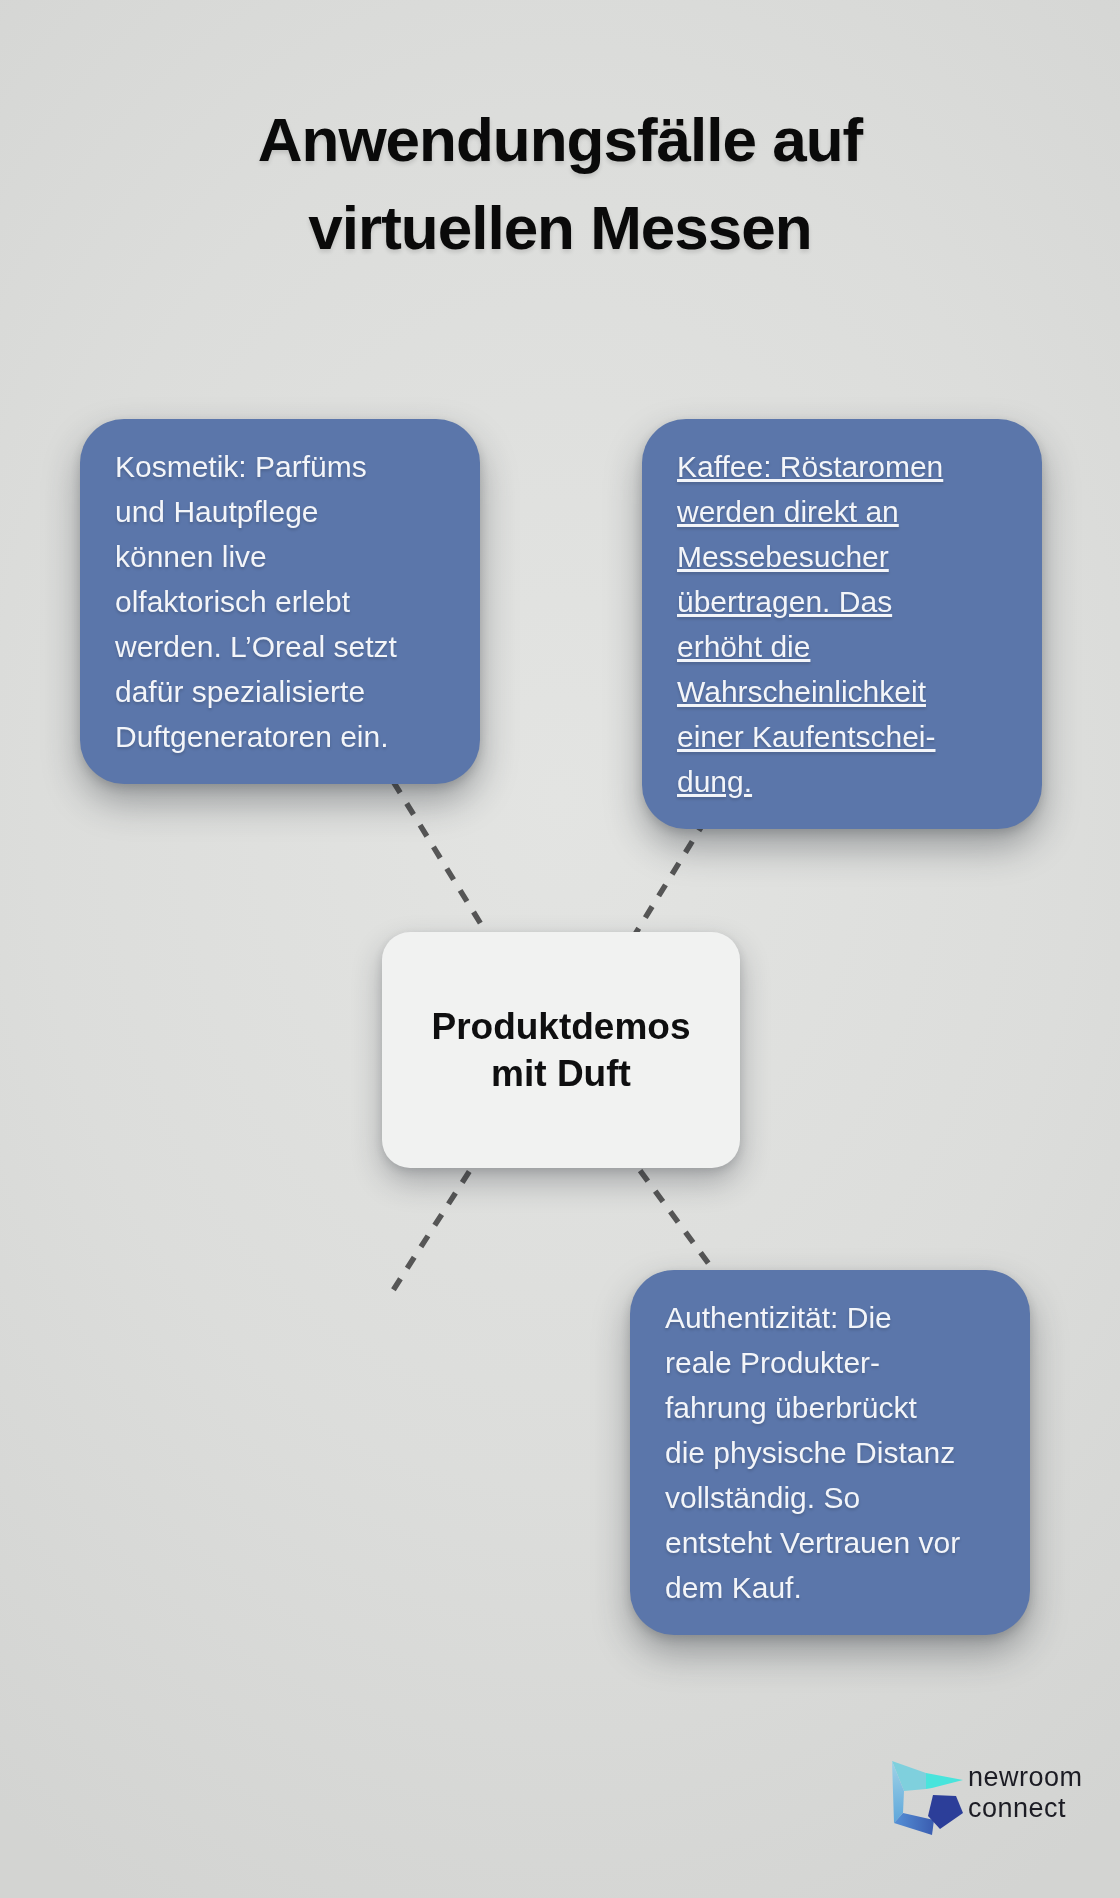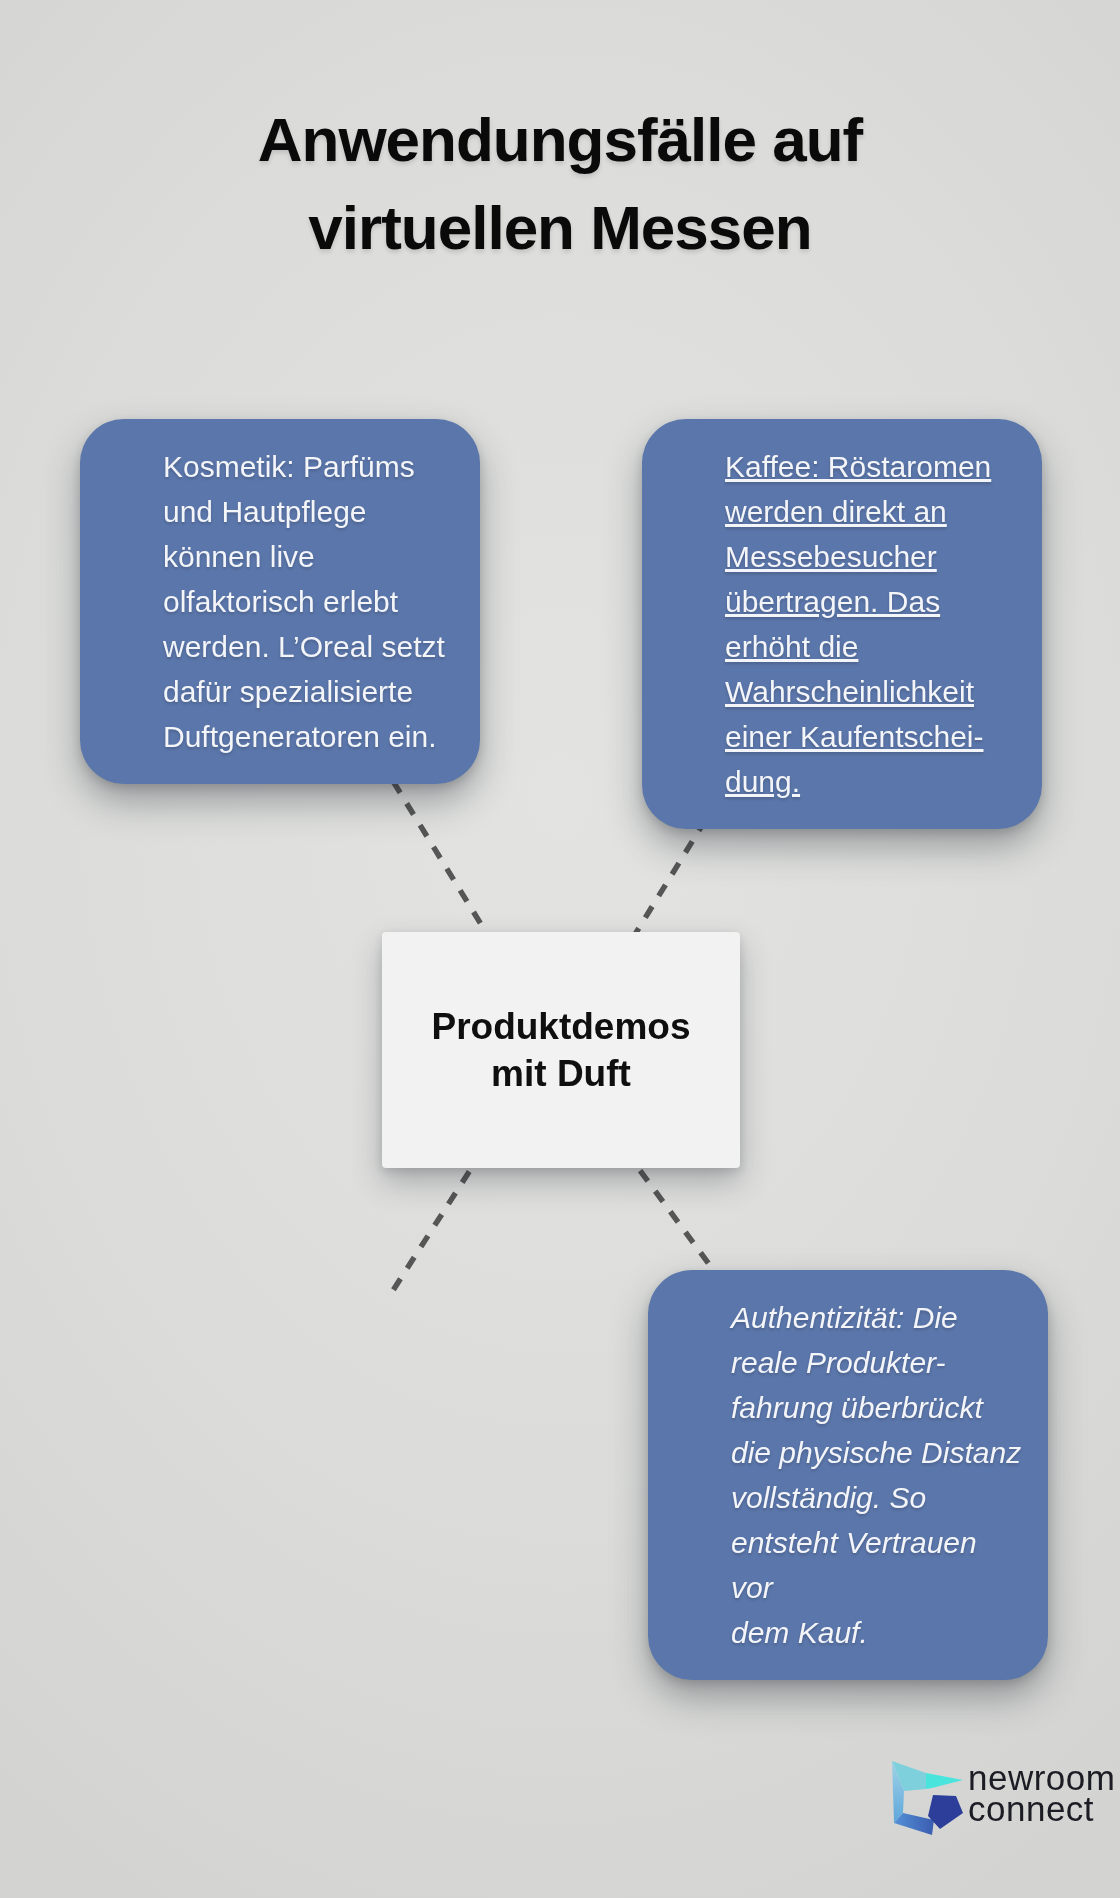--- a/index.html
+++ b/index.html
@@ -53,34 +53,33 @@
     background: var(--node-blue, #5b76aa);
     color: var(--node-text, #f3f5f9);
     border-radius: 44px;
     font-size: 30px;
     line-height: 45px;
     box-shadow: 0 18px 36px rgba(40,44,52,0.38), 0 4px 10px rgba(40,44,52,0.18);
   }
   .node-text {
     white-space: pre-line;
     text-shadow: 0 2px 3px rgba(0,0,0,0.18);
-    margin-left: 48px;
   }
   .node-tl { left: 80px;  top: 419px; }
   .node-tr { left: 642px; top: 419px; text-decoration: underline; }
   .node-bl { left: 82px;  top: 1270px; }
-  .node-br { left: 648px; top: 1270px; font-style: italic; }
+  .node-br { left: 630px; top: 1270px; }
 
   .center-node {
     position: absolute;
     z-index: 2;
     left: 382px; top: 932px;
     width: 358px; height: 236px;
     background: var(--center-bg, #f1f2f1);
-    border-radius: 4px;
+    border-radius: 28px;
     display: flex;
     align-items: center;
     justify-content: center;
     text-align: center;
     box-shadow: 0 14px 30px rgba(40,44,52,0.30), 0 3px 8px rgba(40,44,52,0.15);
   }
   .center-label {
     font-size: 37px;
     line-height: 47px;
     font-weight: 700;
@@ -91,21 +90,21 @@
   .brand {
     position: absolute;
     z-index: 2;
     left: 876px; top: 1750px;
     width: 244px; height: 96px;
   }
   .brand-icon { position: absolute; left: 0; top: 0; }
   .brand-text {
     position: absolute;
     left: 92px; top: 12px;
-    font-size: 35px;
+    font-size: 27px;
     line-height: 31px;
     letter-spacing: 0.5px;
     color: var(--brand-text, #1c1c24);
     white-space: pre-line;
   }
 </style>
 </head>
 <body>
 
 <div class="canvas">

